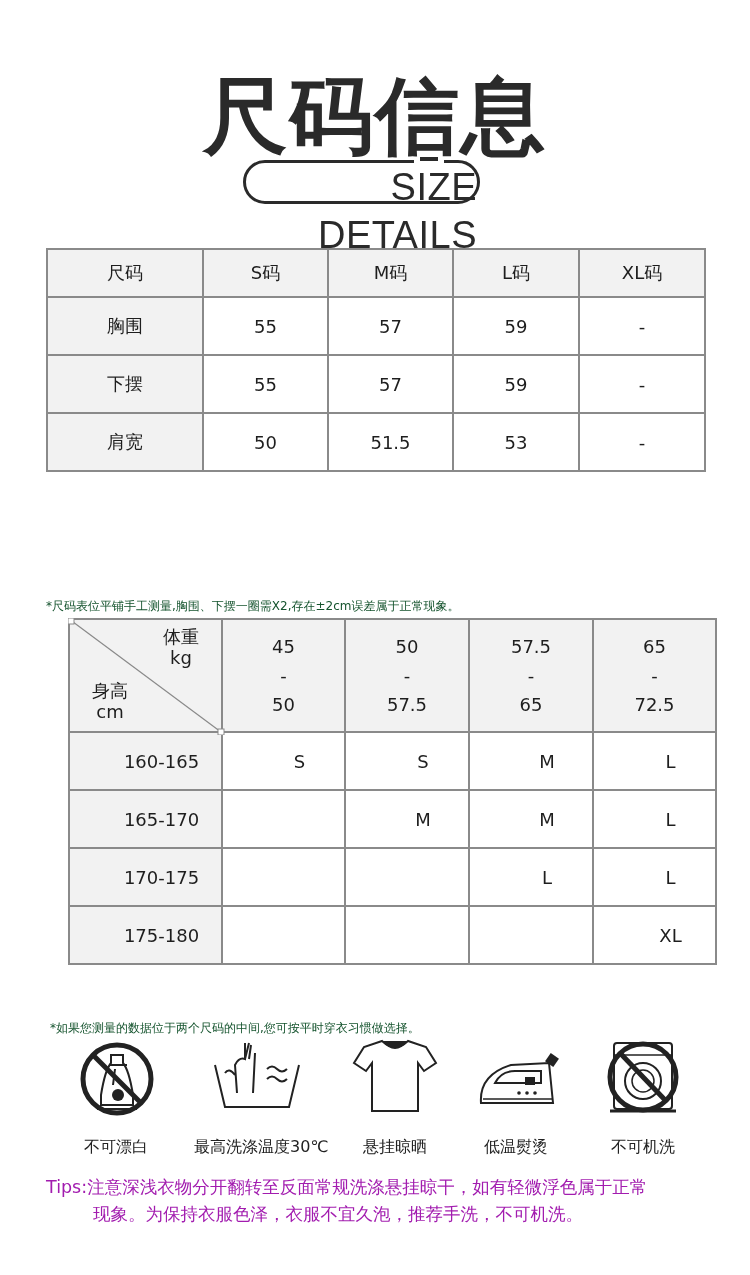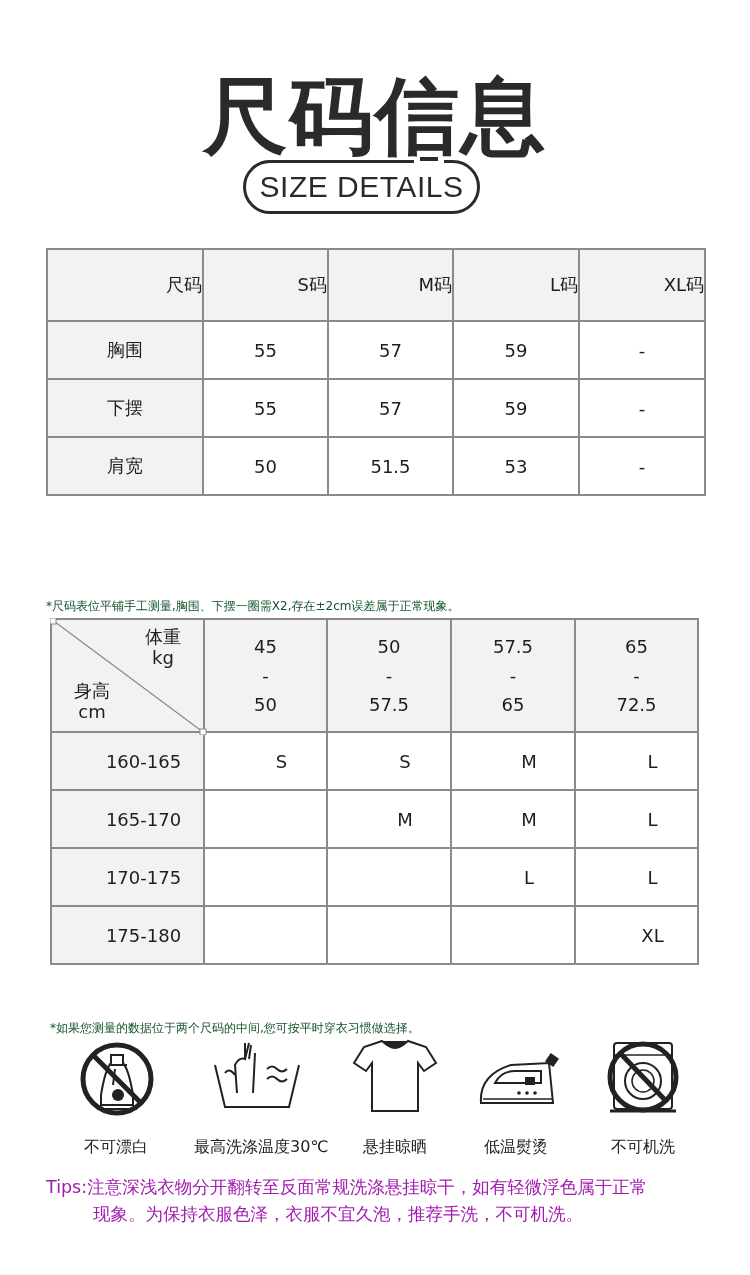--- a/index.html
+++ b/index.html
@@ -5,37 +5,37 @@
   * { box-sizing: border-box; margin: 0; padding: 0; }
   html, body { width: 750px; height: 1275px; background: #ffffff; overflow: hidden; }
   body { position: relative; font-family: "DejaVu Sans", "Liberation Sans", sans-serif; color: #1e1e1e; }
 
   .title {
     position: absolute; left: 0; width: 750px; top: 68px; height: 96px;
     text-align: center; font-size: 84px; font-weight: bold; letter-spacing: 2px;
     color: #2a2a2a; line-height: 96px;
   }
   .pill {
-    position: absolute; left: 243px; top: 160px; width: 237px; height: 54px;
+    position: absolute; left: 243px; top: 160px; width: 237px; height: 44px;
     border: 3px solid #2a2a2a; border-radius: 27px;
-    text-align: center; font-size: 30px; line-height: 48px; color: #2a2a2a;
+    text-align: right; font-size: 38px; line-height: 48px; color: #2a2a2a;
     font-family: "Liberation Sans", "DejaVu Sans", sans-serif; letter-spacing: 0.5px;
   }
   .pill-gap { position: absolute; left: 414px; top: 157px; width: 30px; height: 8px; background: #fff; }
   .pill-mark { position: absolute; left: 420px; top: 157px; width: 18px; height: 4px; background: #2a2a2a; }
 
   table { position: absolute; border-collapse: collapse; table-layout: fixed; }
   td { border: 2px solid #8a8a8a; text-align: center; vertical-align: middle; font-size: 18px; color: #1e1e1e; }
   td.h { background: #f2f2f2; }
 
   #t1 { left: 46px; top: 248px; width: 658px; }
-  #t1 tr.r0 td { height: 72px; text-align: right; }
+  #t1 tr.r0 td { height: 48px; }
   #t1 tr.rr td { height: 58px; margin-top: 24px; }
 
-  #t2 { left: 50px; top: 618px; width: 647px; }
+  #t2 { left: 68px; top: 618px; width: 647px; }
   #t2 tr.r0 td { height: 113px; }
   #t2 tr.rr td { height: 58px; padding-left: 32px; }
 
   .wt { line-height: 29px; font-size: 18px; }
   .corner { position: relative; padding: 0; }
   .corner svg { position: absolute; left: -2px; top: -2px; }
   .corner .wlabel { position: absolute; right: 22px; top: 6px; text-align: center; font-size: 18px; line-height: 21px; }
   .corner .hlabel { position: absolute; left: 22px; top: 60px; text-align: center; font-size: 18px; line-height: 21px; }
 
   .note { position: absolute; left: 46px; font-size: 12px; color: #14532d; white-space: nowrap; margin-top: 32px; }

